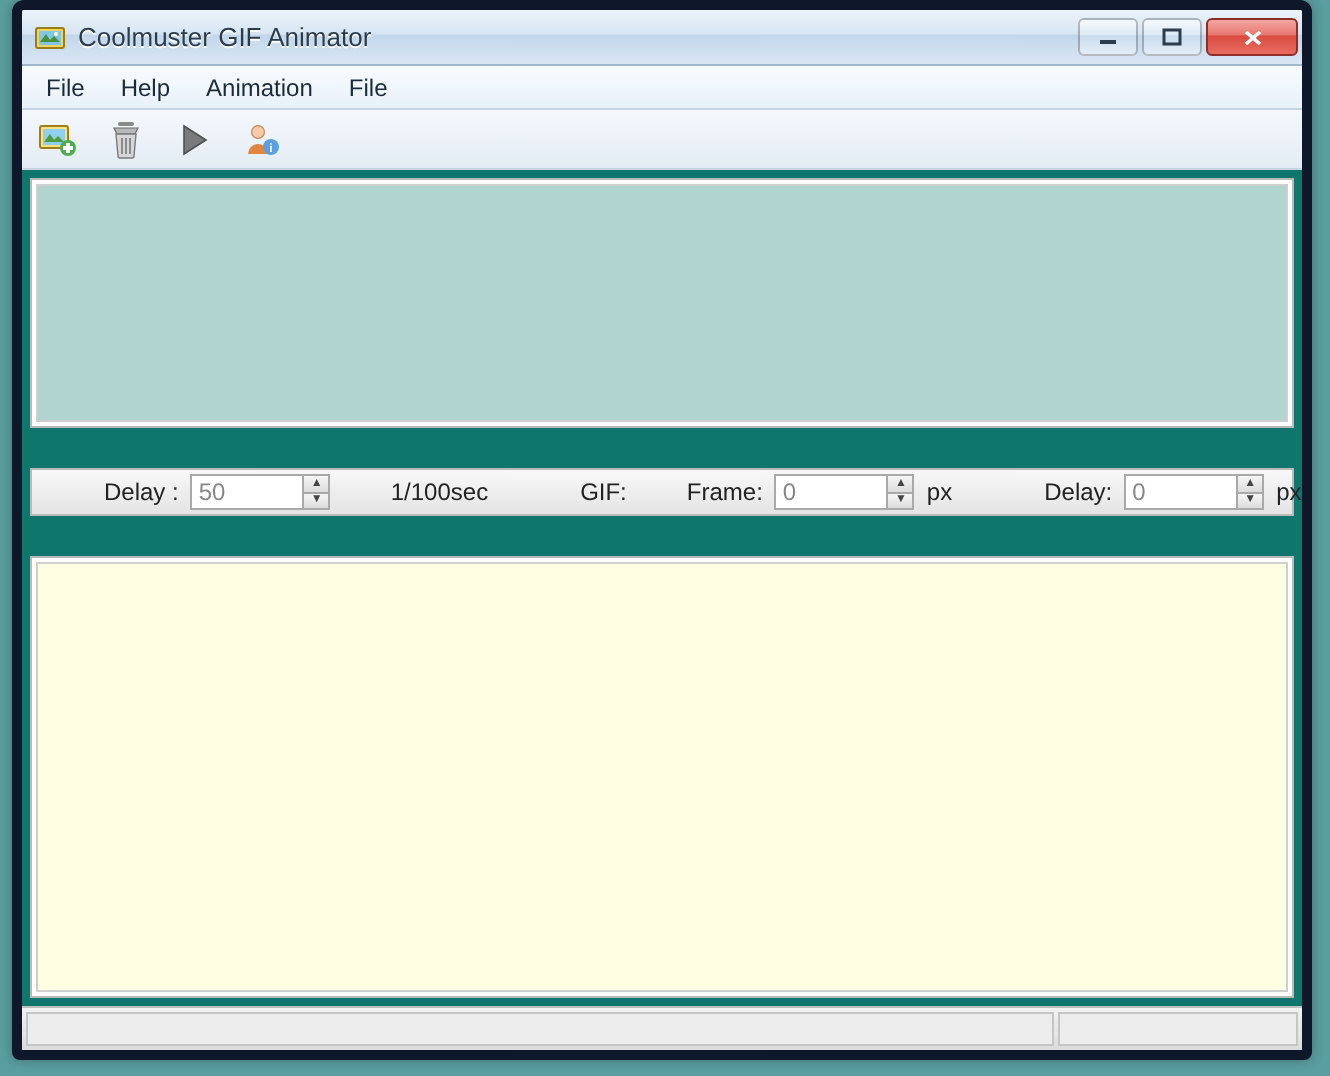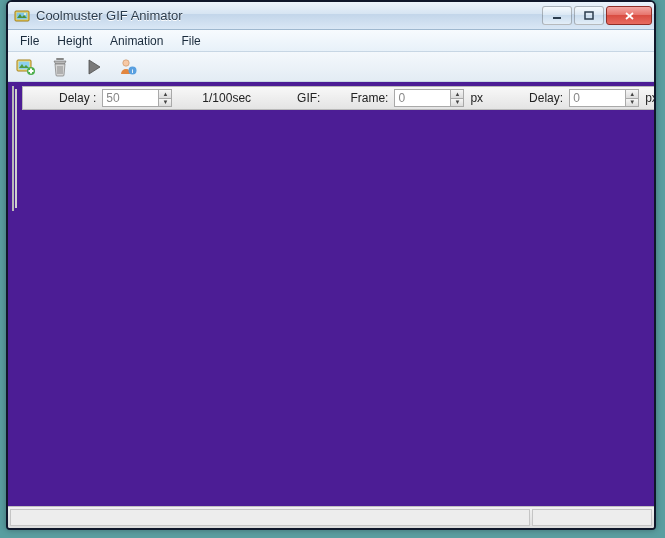--- a/index.html
+++ b/index.html
@@ -13,21 +13,21 @@
     height: 538px;
     overflow: hidden;
   }
   .window {
     position: absolute;
     left: 6px;
     top: 0;
     width: 650px;
     height: 530px;
     background: #fff;
-    border: 2px solid #0f172a;
+    border: 5px solid #0f172a;
     border-radius: 6px 6px 4px 4px;
     box-shadow: 0 0 6px rgba(0,0,0,0.3);
     display: flex;
     flex-direction: column;
     overflow: hidden;
   }
   .titlebar {
     height: 28px;
     background: linear-gradient(to bottom, #ecf4fb 0%, #d6e4f2 45%, #c3d6ea 46%, #d9e7f5 100%);
     display: flex;
@@ -97,24 +97,24 @@
     height: 24px;
     display: flex;
     align-items: center;
     justify-content: center;
     border-radius: 3px;
   }
 
   .body-area {
     flex: 1;
     display: flex;
-    flex-direction: row;
-    background: #4c1d95;
+    flex-direction: column;
+    background: #0f766e;
     padding: 4px;
-    gap: 8px;
+    gap: 20px;
   }
 
   .panel {
     border: 1px solid #b9b9b9;
     background: #fff;
     position: relative;
   }
   .panel-inner {
     position: absolute;
     left: 2px; top: 2px; right: 2px; bottom: 2px;
@@ -221,21 +221,21 @@
         <svg width="11" height="10">
           <line x1="2" y1="2" x2="9" y2="8" stroke="#fff" stroke-width="1.8"></line>
           <line x1="9" y1="2" x2="2" y2="8" stroke="#fff" stroke-width="1.8"></line>
         </svg>
       </div>
     </div>
   </div>
 
   <div class="menubar">
     <div class="menu-item">File</div>
-    <div class="menu-item">Height</div>
+    <div class="menu-item">Help</div>
     <div class="menu-item">Animation</div>
     <div class="menu-item">File</div>
   </div>
 
   <div class="toolbar">
     <div class="tool-btn">
       <svg width="20" height="20" viewBox="0 0 20 20">
         <rect x="1" y="3" width="14" height="11" rx="1" fill="#fbe27a" stroke="#a07f1a"></rect>
         <rect x="2.5" y="4.5" width="11" height="8" fill="#8ed0ee"></rect>
         <polygon points="3,11 6,7 8,10 10,8 13,11" fill="#4f9a3e"></polygon>

